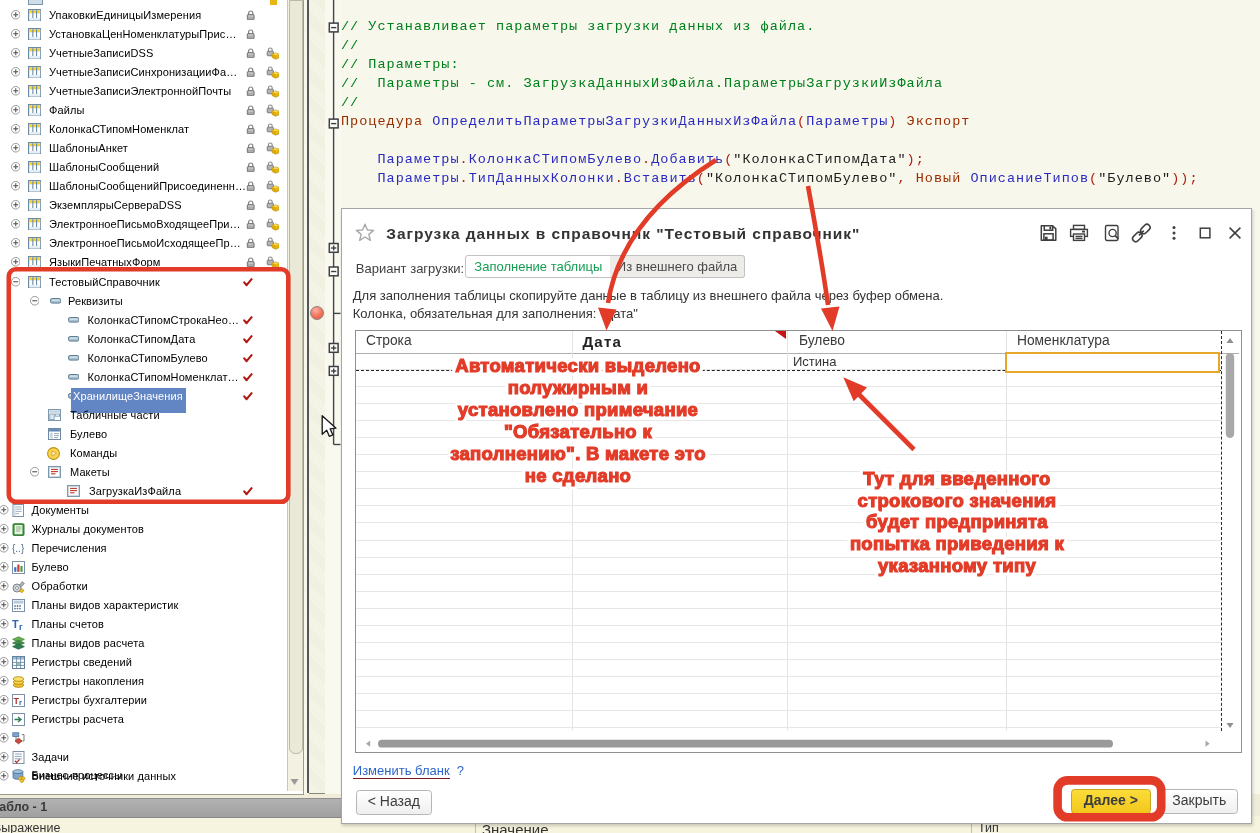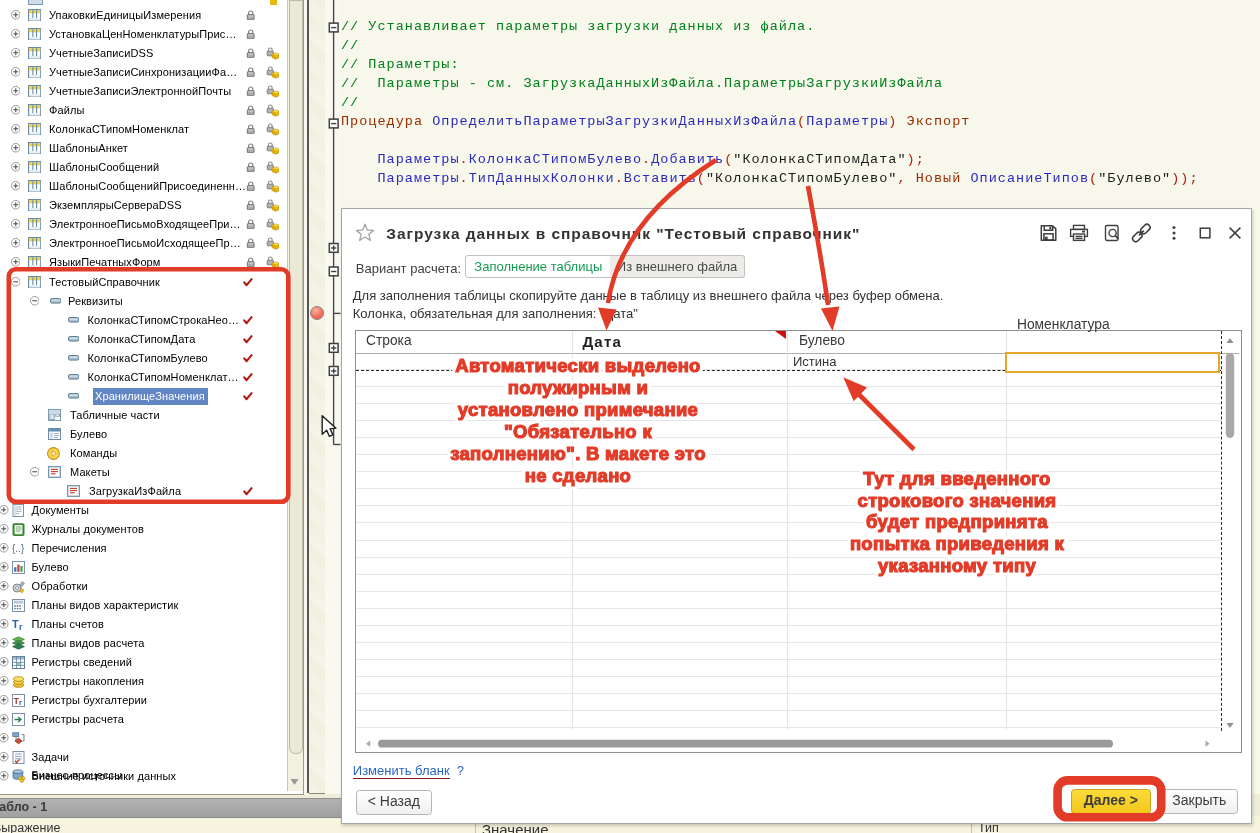--- a/index.html
+++ b/index.html
@@ -482,21 +482,21 @@
         <rect x="1.6" y="1.5" width="8.2" height="1.2" rx="0.6" fill="#dbe6ec"></rect>
       </svg>
       <div class="trow" style="left:87.5px;top:368.5px">КолонкаСТипомНоменклат…</div>
       <svg class="ticon" style="left:242.5px;top:373.1px" width="10" height="9" viewBox="0 0 10 9">
         <path d="M1.2 4.4 L3.6 7.2 L8.6 1.2" fill="none" stroke="#B01810" stroke-width="2.1" stroke-linecap="round" stroke-linejoin="round"></path>
       </svg>
       <svg class="ticon" style="left:68px;top:393.2px" width="11.4" height="5.6" viewBox="0 0 11.4 5.6">
         <rect x="0.5" y="0.5" width="10.4" height="4.6" rx="1.6" fill="#a9bfcd" stroke="#5c7d95" stroke-width="1"></rect>
         <rect x="1.6" y="1.5" width="8.2" height="1.2" rx="0.6" fill="#dbe6ec"></rect>
       </svg>
-      <div class="trow" style="left:93px;top:387.5px;padding:0 3px 0 2px;background:#6285C4;color:#fff">ХранилищеЗначения</div>
+      <div class="trow" style="left:71px;top:387.5px;padding:0 3px 8px 2px;background:#6285C4;color:#fff">ХранилищеЗначения</div>
       <svg class="ticon" style="left:242.5px;top:392.1px" width="10" height="9" viewBox="0 0 10 9">
         <path d="M1.2 4.4 L3.6 7.2 L8.6 1.2" fill="none" stroke="#B01810" stroke-width="2.1" stroke-linecap="round" stroke-linejoin="round"></path>
       </svg>
       <svg class="ticon" style="left:47.5px;top:409px" width="13" height="12" viewBox="0 0 13 12">
         <rect x="0.5" y="0.5" width="12" height="11" fill="#fff" stroke="#7d98ad" stroke-width="1"></rect>
         <rect x="1.2" y="1.2" width="10.6" height="2.6" fill="#c3d5e1"></rect>
         <rect x="1.8" y="5" width="4.4" height="5.6" fill="#dce8f0" stroke="#7d98ad" stroke-width="0.8"></rect>
         <rect x="7.2" y="5" width="4.4" height="2.2" fill="#eef4f8" stroke="#7d98ad" stroke-width="0.8"></rect>
       </svg>
       <div class="trow" style="left:70px;top:406.5px">Табличные части</div>
@@ -773,34 +773,34 @@
           <circle cx="142" cy="4.6" r="1.5"></circle>
           <circle cx="142" cy="9.9" r="1.5"></circle>
           <circle cx="142" cy="15.2" r="1.5"></circle>
         </g>
         <rect x="168.3" y="5.2" width="9.6" height="9.6" fill="none" stroke="#3f3f3f" stroke-width="1.5"></rect>
         <g stroke="#3f3f3f" stroke-width="1.5">
           <line x1="197.6" y1="4.6" x2="208.4" y2="15.4"></line>
           <line x1="208.4" y1="4.6" x2="197.6" y2="15.4"></line>
         </g>
       </svg>
-      <div class="abs" style="left:13.5px;top:52px;font-size:13px;color:#3f3f3f">Вариант расчета:</div>
+      <div class="abs" style="left:13.5px;top:52px;font-size:13px;color:#3f3f3f">Вариант загрузки:</div>
       <div class="abs" style="left:123px;top:45.5px;width:144px;height:21.5px;background:#fff;border:1px solid #c2c2c2;border-radius:3px 0 0 3px;font-size:13px;color:#149D52;text-align:center;line-height:21.5px">Заполнение таблицы</div>
       <div class="abs" style="left:268px;top:45.5px;width:133.5px;height:21.5px;background:#EDECE9;border:1px solid #c2c2c2;border-left:none;border-radius:0 3px 3px 0;font-size:13px;color:#4a4a4a;text-align:center;line-height:21.5px">Из внешнего файла</div>
       <div class="abs" style="left:10.5px;top:79px;font-size:13px;color:#333;white-space:nowrap">Для заполнения таблицы скопируйте данные в таблицу из внешнего файла через буфер обмена.</div>
       <div class="abs" style="left:10.5px;top:97px;font-size:13px;color:#333;white-space:nowrap">Колонка, обязательная для заполнения: "Дата"</div>
       <div class="abs" style="left:13px;top:121px;width:884.5px;height:420.5px;border:1px solid #8f8f8f;background:#fff"></div>
       <div class="abs" style="left:13.5px;top:143.8px;width:883.5px;height:1px;background:#aeaeae"></div>
       <div class="abs" style="left:229.9px;top:121.5px;width:1px;height:399px;background:#e3e3e3"></div>
       <div class="abs" style="left:444.7px;top:121.5px;width:1px;height:399px;background:#e3e3e3"></div>
       <div class="abs" style="left:663.7px;top:121.5px;width:1px;height:399px;background:#e3e3e3"></div>
       <div class="abs" style="left:23.7px;top:124.0px;font-size:13.8px;color:#3a3a3a">Строка</div>
       <div class="abs" style="left:240.2px;top:124.0px;font-size:15px;letter-spacing:1.2px;font-weight:bold;color:#222">Дата</div>
       <div class="abs" style="left:456.7px;top:124.0px;font-size:13.8px;color:#3a3a3a">Булево</div>
-      <div class="abs" style="left:674.7px;top:108px;font-size:13.8px;color:#3a3a3a">Номенклатура</div>
+      <div class="abs" style="left:674.7px;top:124.0px;font-size:13.8px;color:#3a3a3a">Номенклатура</div>
       <svg class="abs" style="left:433.2px;top:122.0px" width="11" height="8">
         <path d="M0 0 L11 0 L11 8 Z" fill="#CC1111"></path>
       </svg>
       <div class="abs" style="left:13.5px;top:144.3px;width:866px;height:378px;background:repeating-linear-gradient(to bottom,transparent 0px,transparent 16.05px,#e6e6e6 16.05px,#e6e6e6 17.05px)"></div>
       <div class="abs" style="left:13.5px;top:160.6px;width:865px;height:0;border-top:1.9px dashed #232323"></div>
       <div class="abs" style="left:878.3px;top:121.5px;width:0;height:400px;border-left:1.4px dashed #2b2b2b"></div>
       <div class="abs" style="left:450.7px;top:144.6px;font-size:13px;color:#333">Истина</div>
       <div class="abs" style="left:663.2px;top:142.5px;width:211px;height:17.3px;background:#fff;border:2px solid #E7A72B"></div>
       <svg class="abs" style="left:881.2px;top:125.0px" width="14" height="400">
         <path d="M3.5 9 L10.5 9 L7 4 Z" fill="#8f8f8f"></path>

